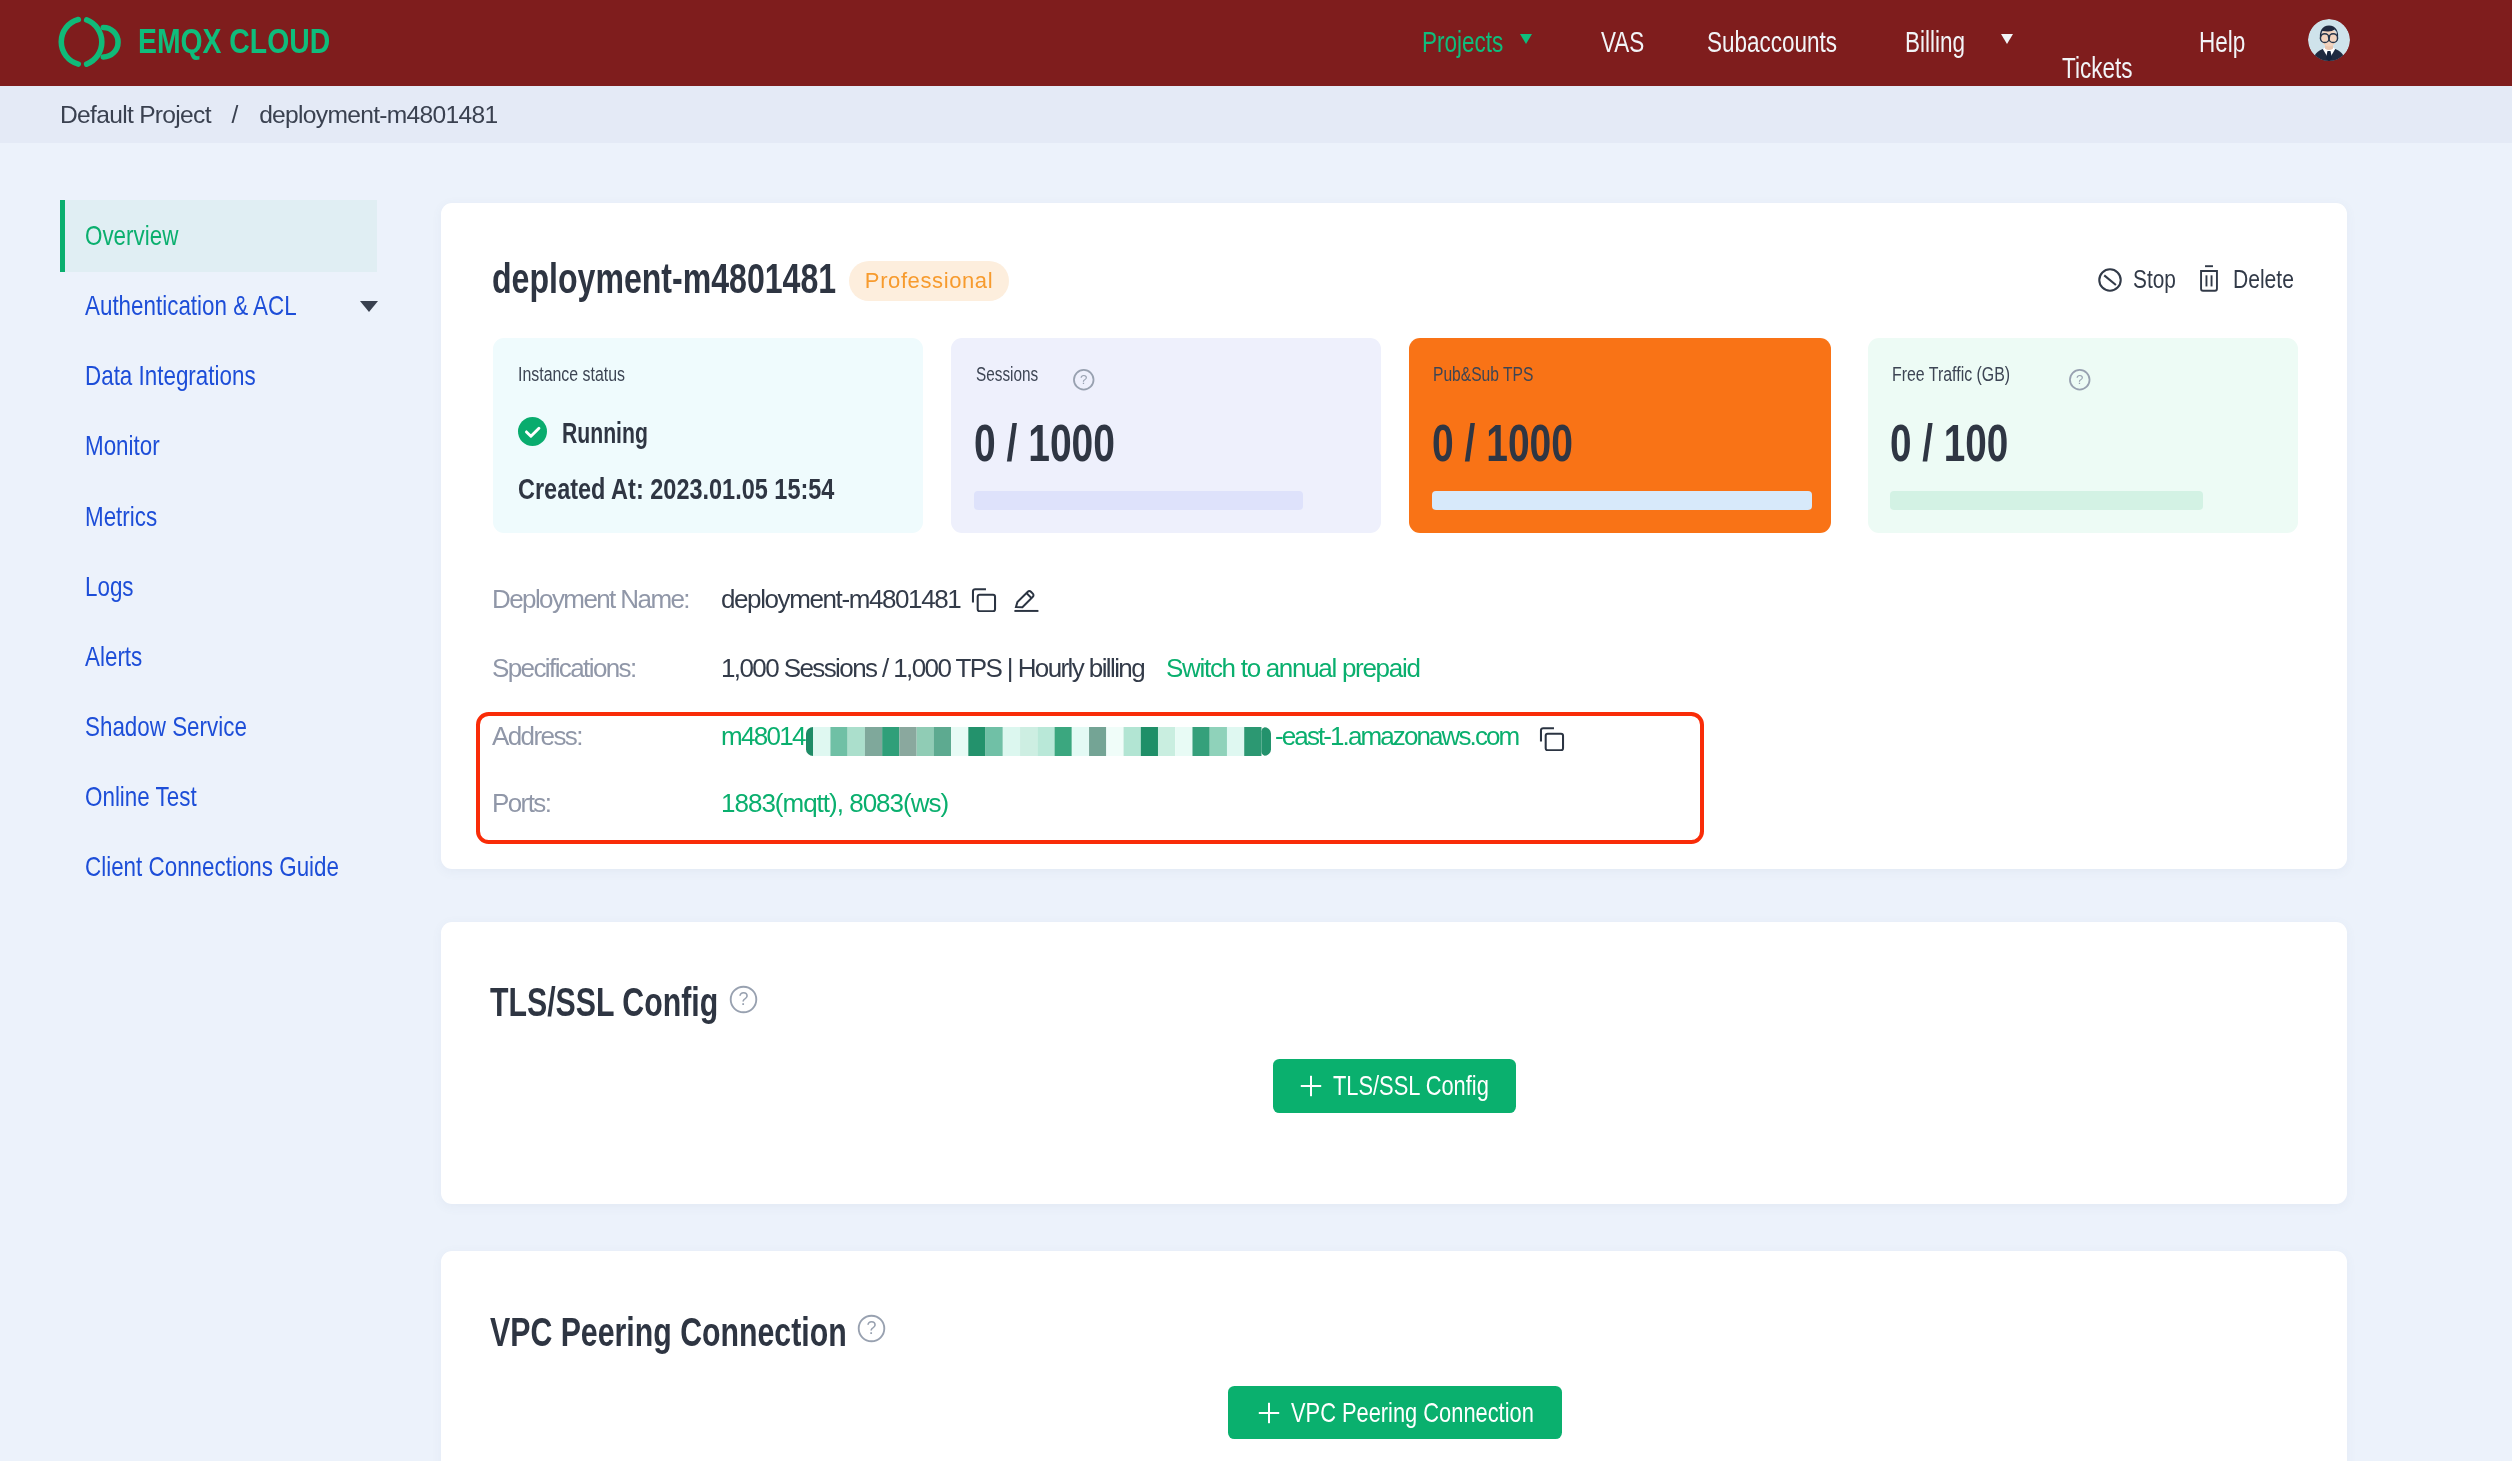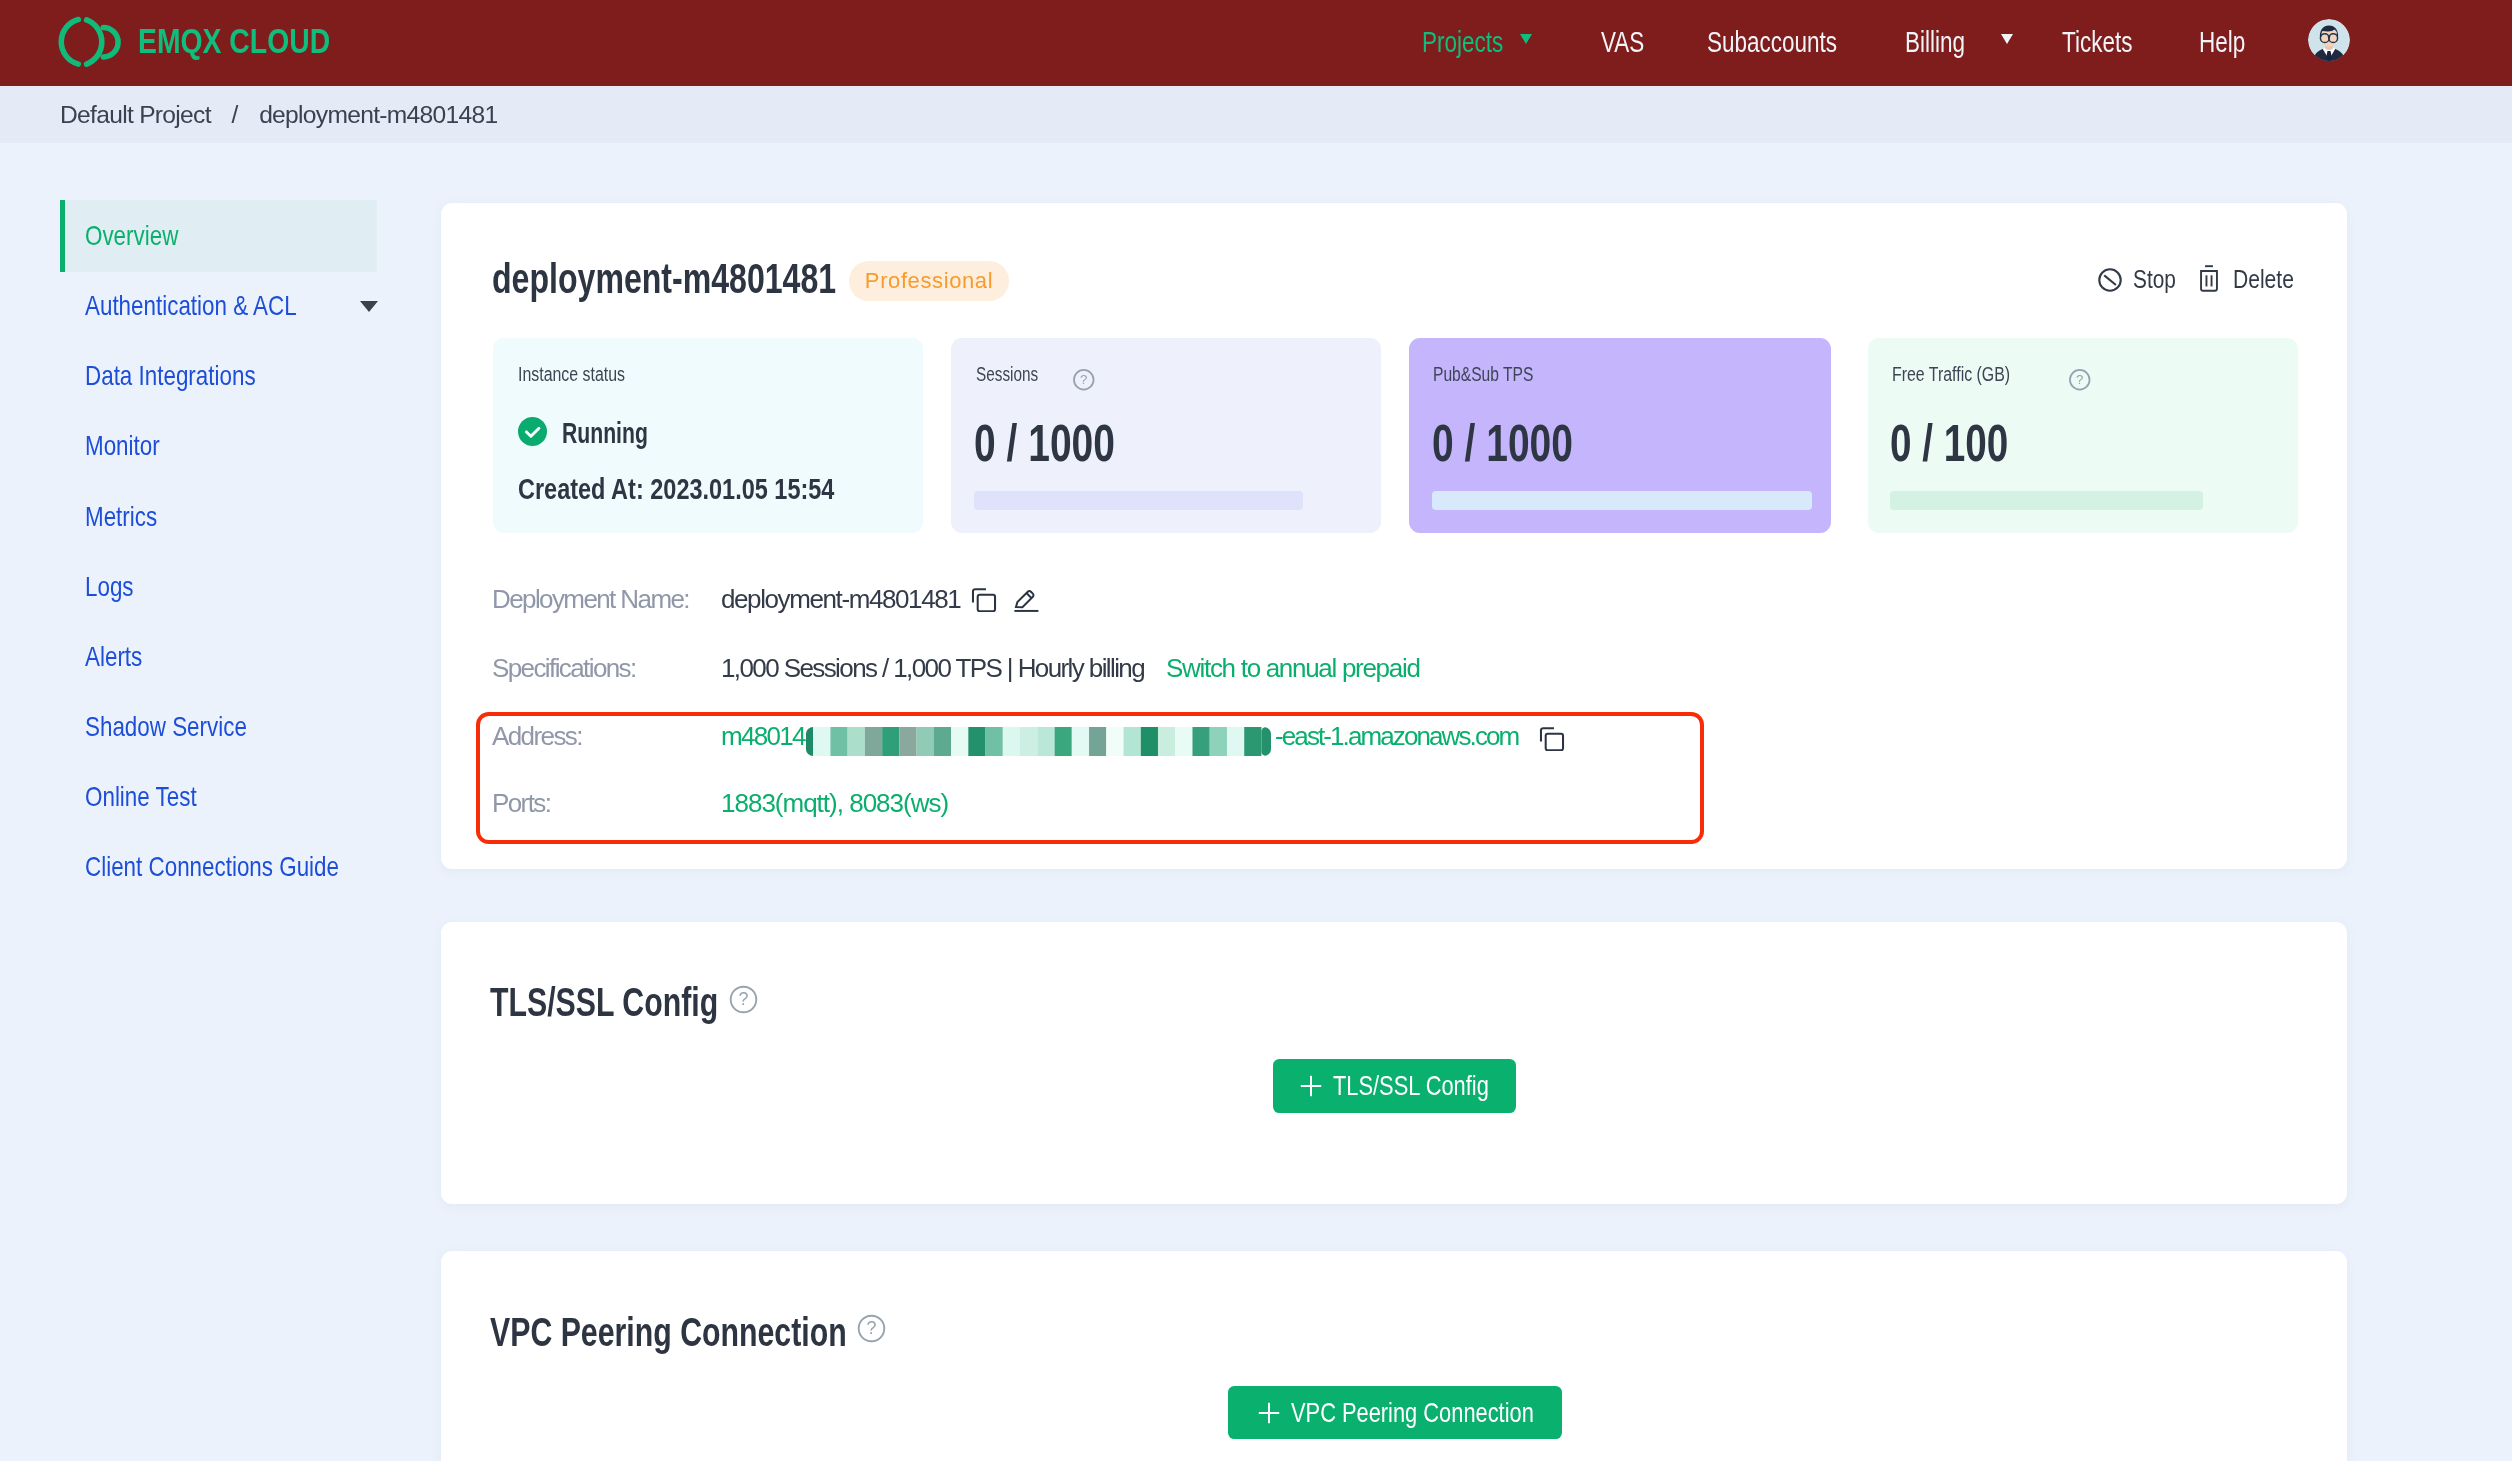--- a/index.html
+++ b/index.html
@@ -62,21 +62,21 @@
         <path d="M 130 34.5 A 18.5 18.5 0 0 1 130 71.5"></path>
       </g>
     </svg>
     <div class="abs nav-green" style="left:138px; top:0; height:86px; line-height:81px;"><span class="sx" style="font-size:35px; font-weight:bold; transform:scaleX(0.81);">EMQX CLOUD</span></div>
     <div class="navitem nav-green" style="left:1422px;"><span>Projects</span></div>
     <div class="tri" style="left:1520px;"></div>
     <div class="navitem" style="left:1601px;"><span>VAS</span></div>
     <div class="navitem" style="left:1707px;"><span>Subaccounts</span></div>
     <div class="navitem" style="left:1905px;"><span>Billing</span></div>
     <div class="tri white" style="left:2001px;"></div>
-    <div class="navitem" style="left:2062px;"><span>Tickets</span></div>
+    <div class="navitem" style="left:2062px;margin-top:26px;"><span>Tickets</span></div>
     <div class="navitem" style="left:2199px;"><span>Help</span></div>
     <svg class="abs" style="left:2308px; top:19px;" width="42" height="42" viewBox="0 0 53 53">
       <defs>
           <clipPath id="avclip">
             <circle cx="26.5" cy="26.5" r="26.5"></circle>
           </clipPath>
         </defs>
       <g clip-path="url(#avclip)">
         <circle cx="26.5" cy="26.5" r="26.5" fill="#cfe3eb"></circle>
         <path d="M 6 53 Q 8.5 37.5 26.5 36.5 Q 44.5 37.5 47 53 Z" fill="#1f2a40"></path>
@@ -160,21 +160,21 @@
   <div class="statcard" style="left:951px; width:430px; background:#eef0fc;">
     <div class="stat-label"><span style="transform:scaleX(0.767);">Sessions</span></div>
     <svg class="qc" style="left:122px; top:31px;" width="21.5" height="21.5" viewBox="0 0 34 34">
         <circle cx="17" cy="17" r="15.5" fill="none" stroke="#98a1b0" stroke-width="2.8"></circle>
         <text x="17" y="24" font-size="21" fill="#98a1b0" text-anchor="middle" font-family="Liberation Sans">?</text>
       </svg>
     <div class="stat-num">0 / 1000</div>
     <div class="stat-bar" style="width:329px; background:#dee2fb;"></div>
   </div>
 
-  <div class="statcard" style="left:1409px; width:422px; background:#c4b5fd;">
+  <div class="statcard" style="left:1409px; width:422px; background:#f97316;">
     <div class="stat-label" style="left:24px;"><span style="transform:scaleX(0.78);">Pub&amp;Sub TPS</span></div>
     <div class="stat-num">0 / 1000</div>
     <div class="stat-bar" style="width:380px; background:#d7e9fa;"></div>
   </div>
 
   <div class="statcard" style="left:1868px; width:430px; background:#edfbf5;">
     <div class="stat-label" style="left:24px;"><span style="transform:scaleX(0.795);">Free Traffic (GB)</span></div>
     <svg class="qc" style="left:201px; top:31px;" width="21.5" height="21.5" viewBox="0 0 34 34">
         <circle cx="17" cy="17" r="15.5" fill="none" stroke="#98a1b0" stroke-width="2.8"></circle>
         <text x="17" y="24" font-size="21" fill="#98a1b0" text-anchor="middle" font-family="Liberation Sans">?</text>

